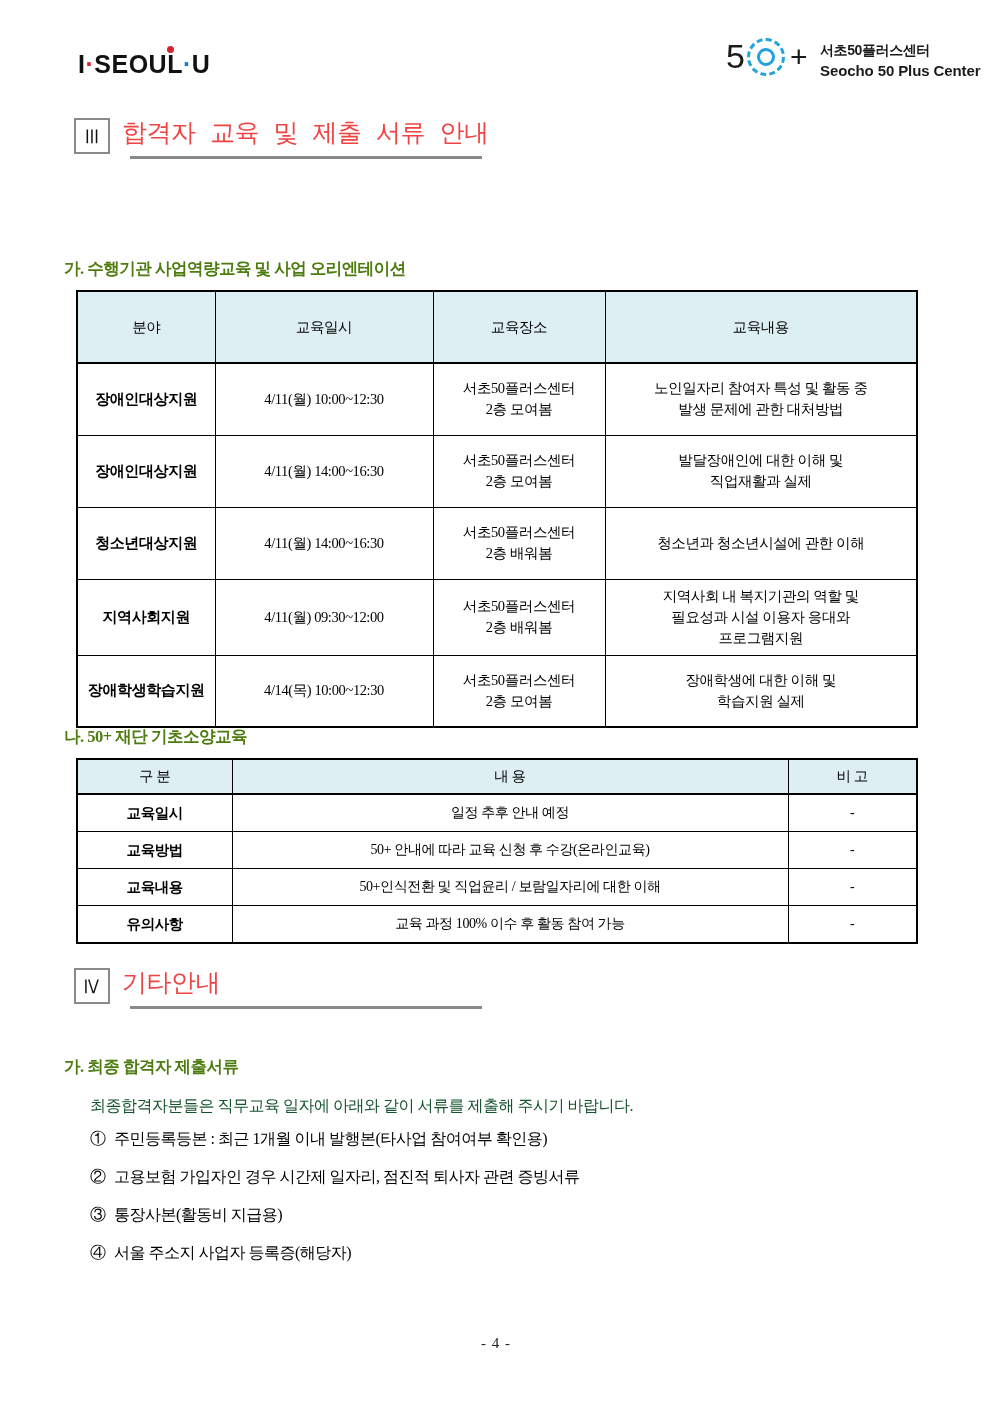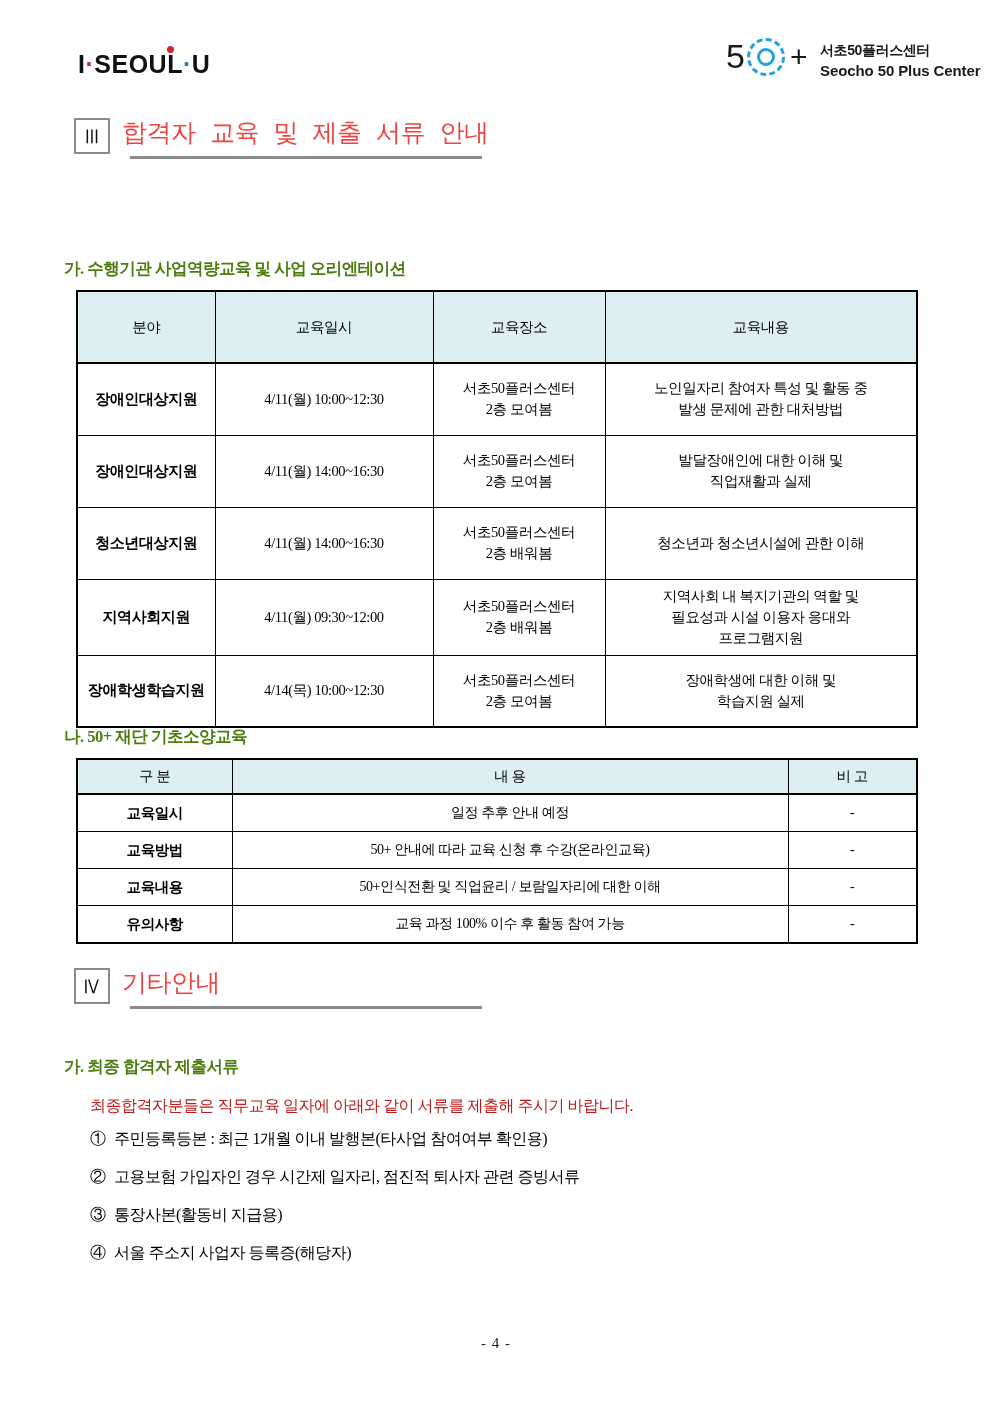--- a/index.html
+++ b/index.html
@@ -250,21 +250,21 @@
     font-weight: bold;
     font-size: 14.5px;
   }
 
   
   .body-para {
     position: absolute;
     font-size: 16px;
     letter-spacing: -0.5px;
     line-height: 24px;
-    color: #b91c1c;
+    color: #14532d;
     white-space: nowrap;
     font-family: "Liberation Serif", serif;
   }
   .doc-list {
     position: absolute;
     left: 90px;
     top: 1128px;
     width: 820px;
   }
   .doc-list .item {

